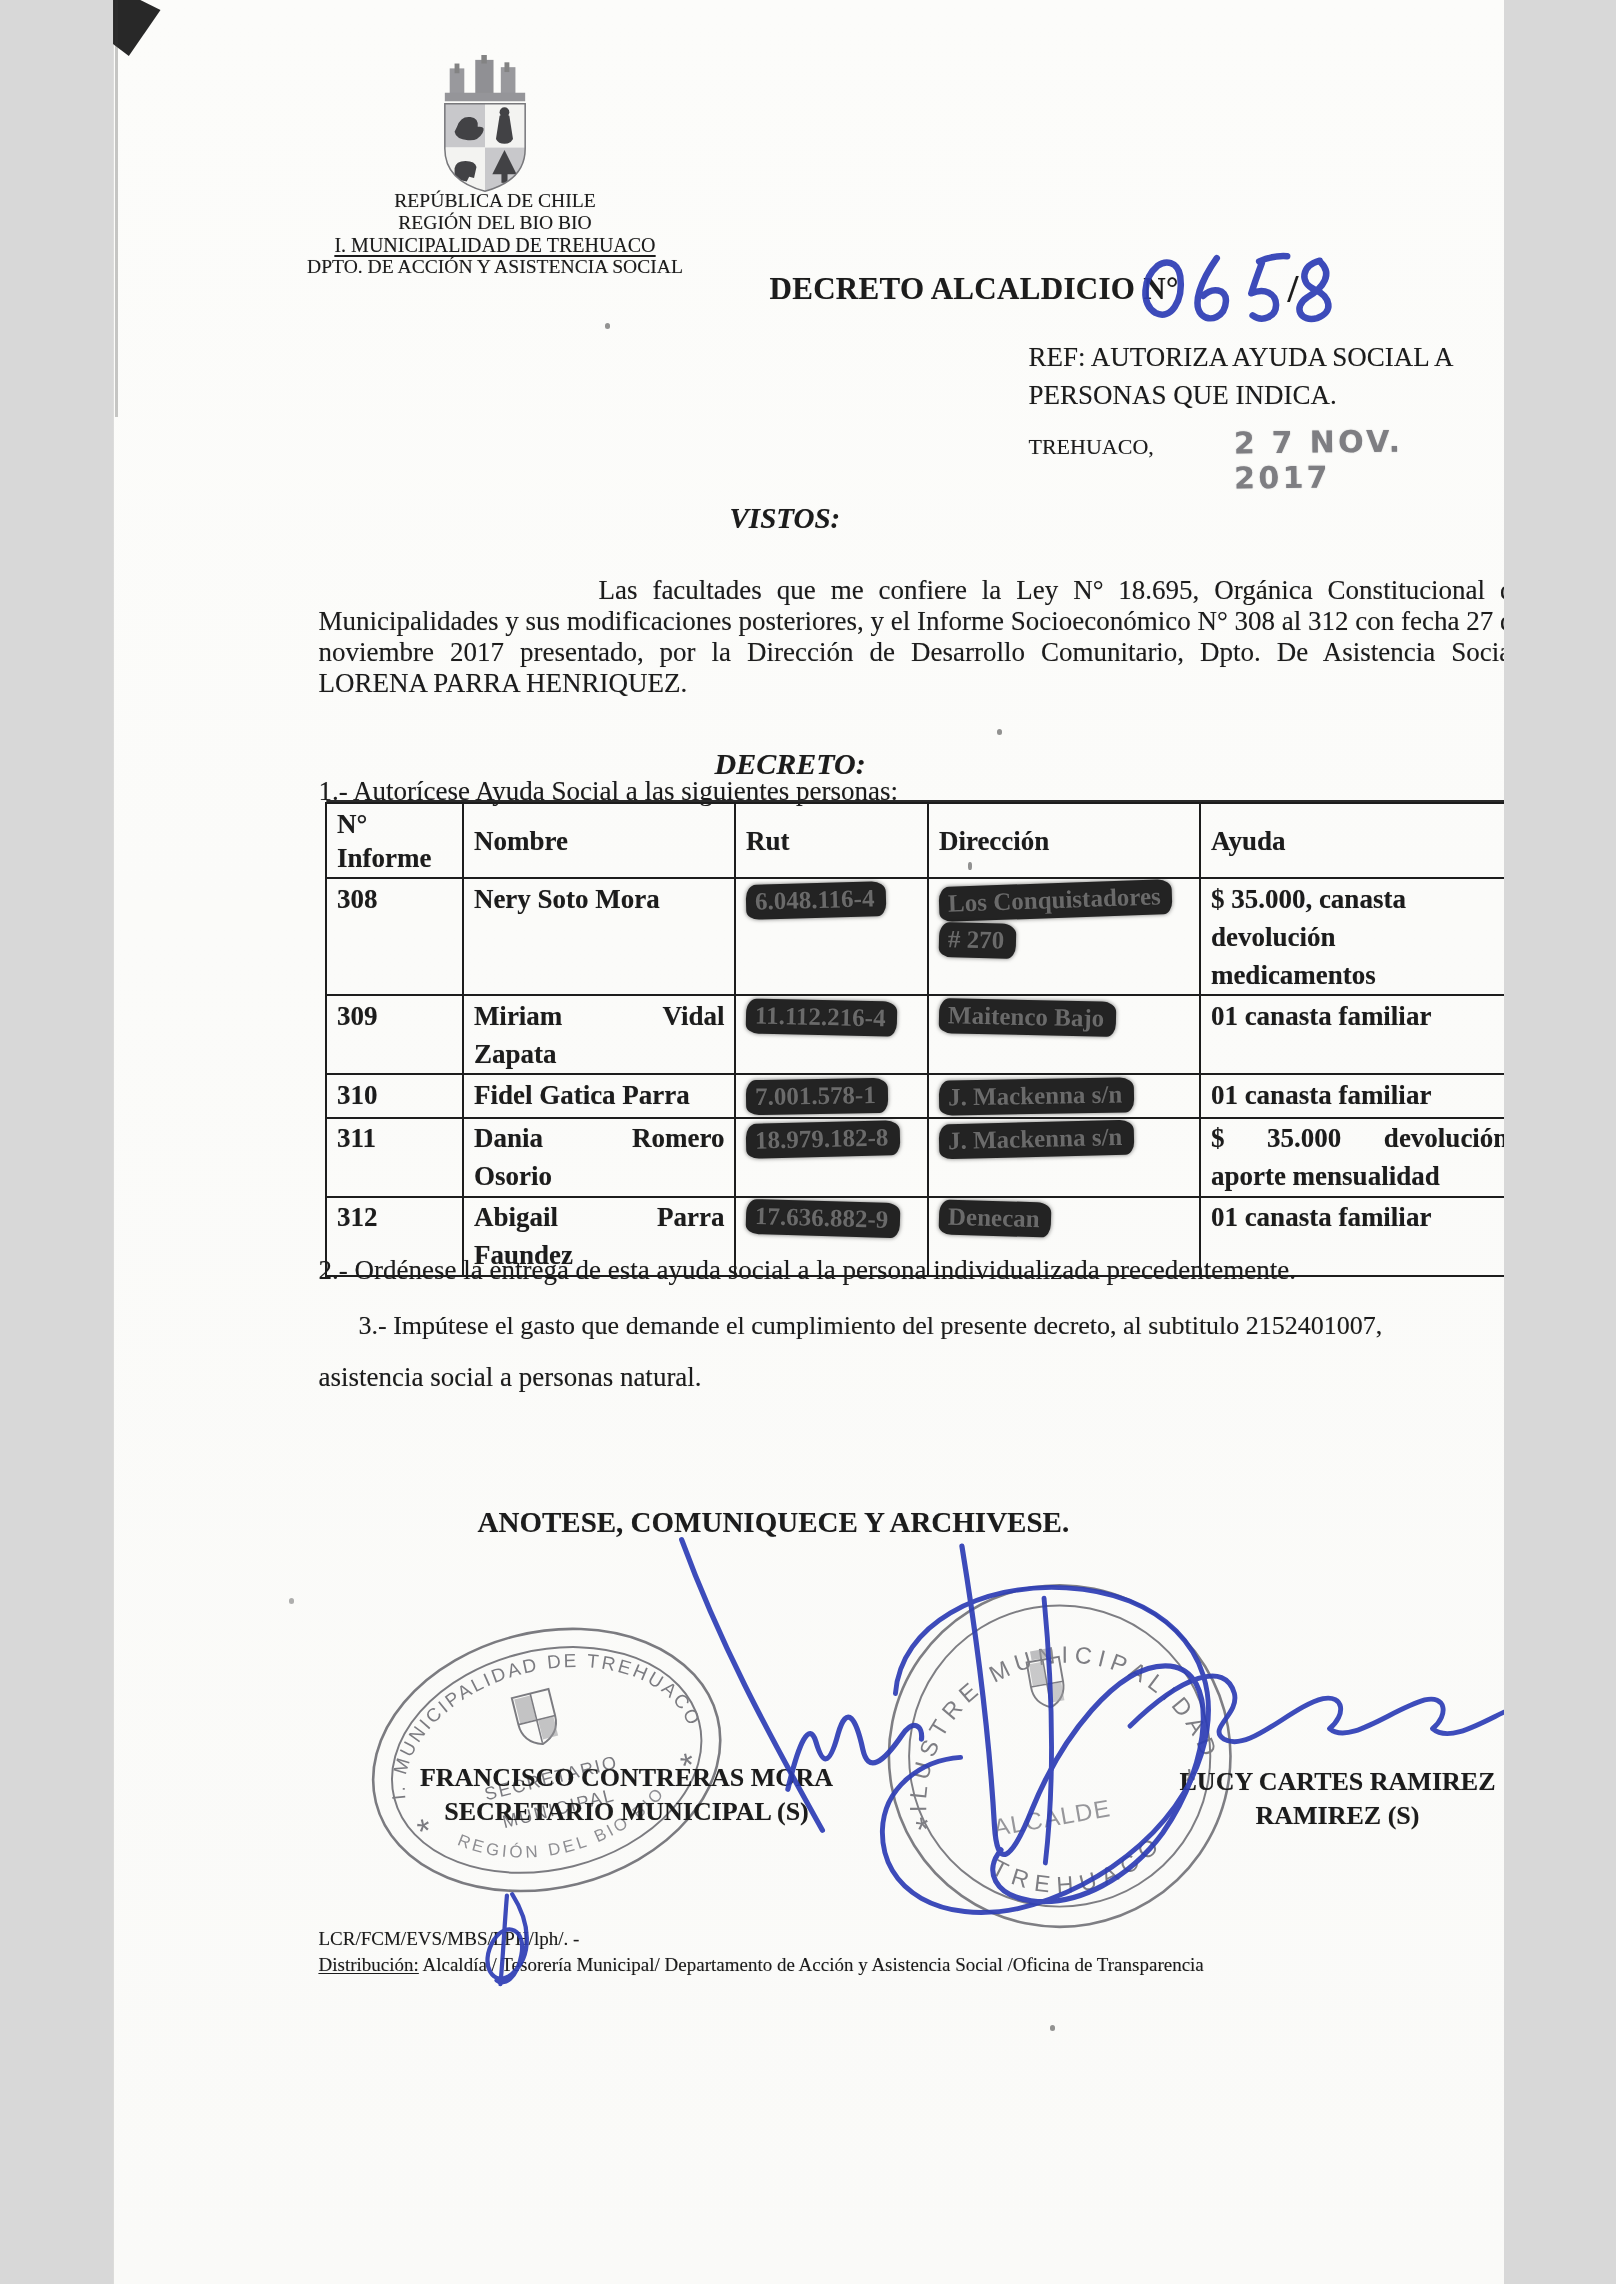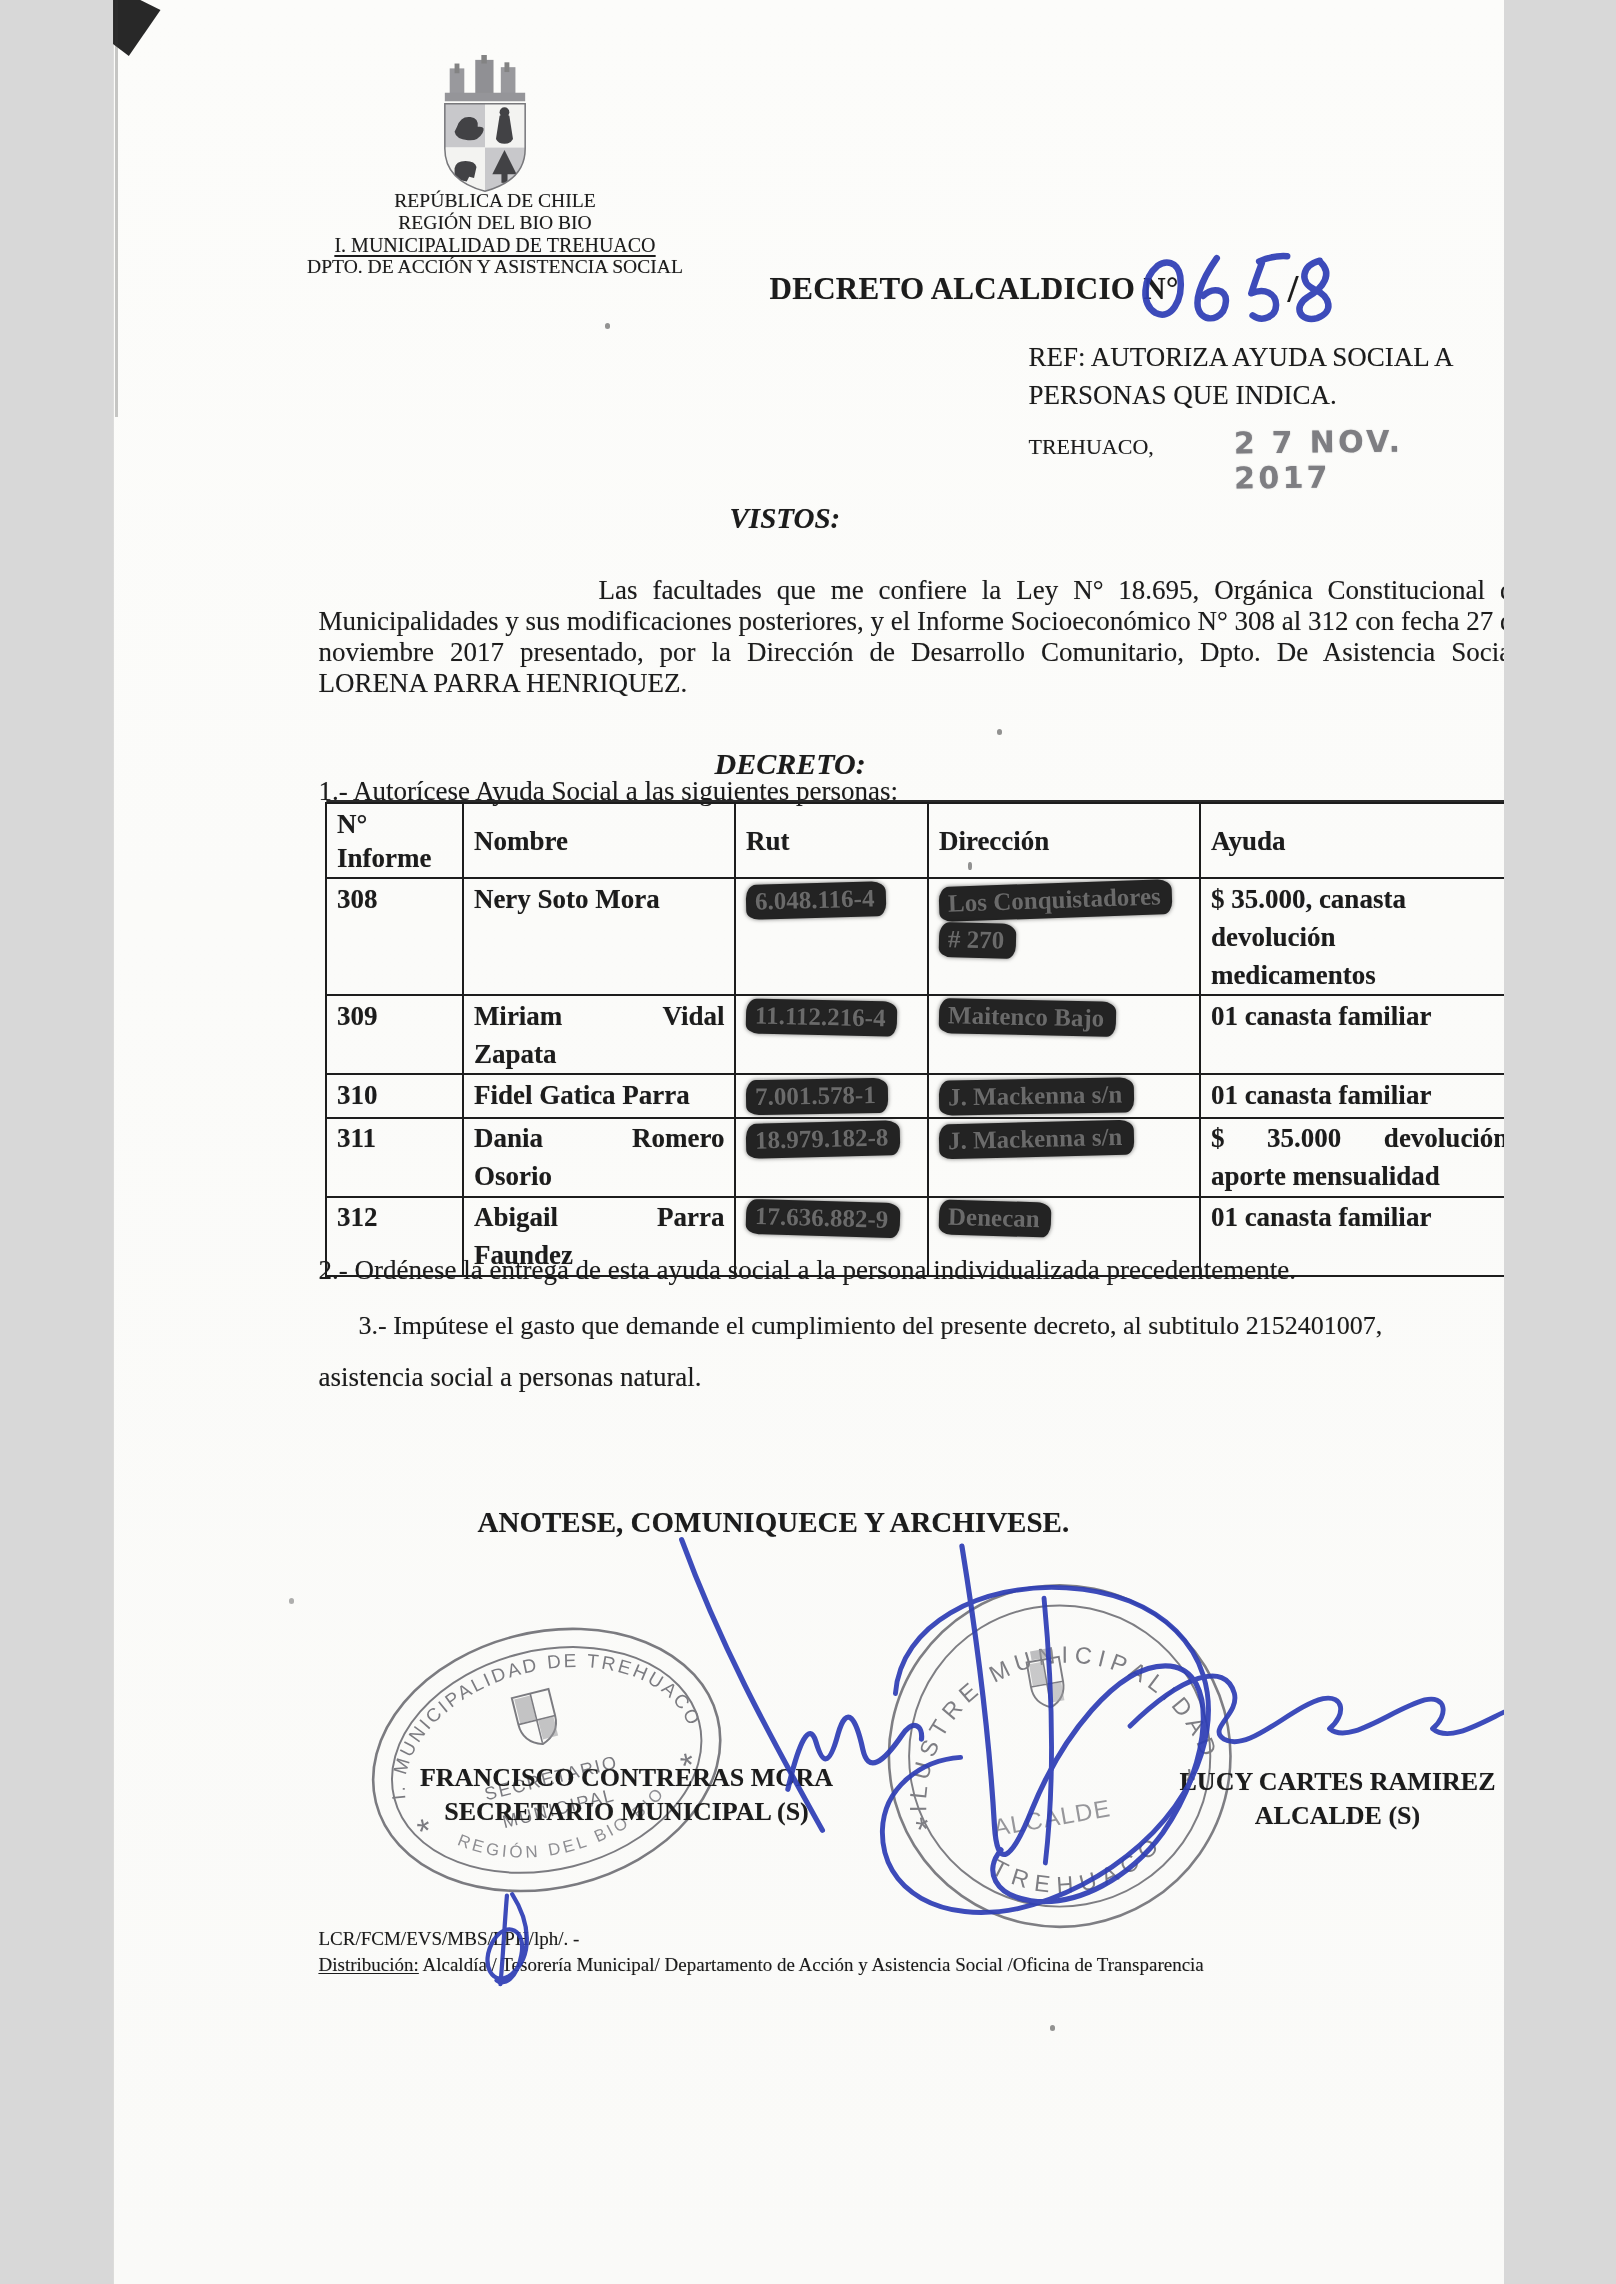--- a/index.html
+++ b/index.html
@@ -303,21 +303,21 @@
       <text class="stamp-txt" x="192" y="90" font-size="52" text-anchor="middle">*</text>
     </g>
   </svg>
 
   <div class="name-blk nb-left scan">
     <div>FRANCISCO CONTRERAS MORA</div>
     <div>SECRETARIO MUNICIPAL (S)</div>
   </div>
   <div class="name-blk nb-right scan">
     <div>LUCY CARTES RAMIREZ</div>
-    <div>ALCALDE (S)</div>
+    <div>RAMIREZ (S)</div>
   </div>
 
   <div class="abs footer1 scan">LCR/FCM/EVS/MBS/LPH/lph/. -</div>
   <div class="abs footer2 scan"><span class="dl">Distribución:</span><span> Alcaldía / Tesorería Municipal/ Departamento de Acción y Asistencia Social /Oficina de Transparencia</span></div>
 
   <svg class="abs layer z3" viewBox="0 0 2480 3504">
     <g fill="none" stroke="#2d3db5" stroke-linecap="round" stroke-linejoin="round" opacity=".92">
 
       <g stroke-width="10">
         <path d="M1602 408 C1580 426, 1576 466, 1599 480 C1622 492, 1642 462, 1637 424 C1633 400, 1614 399, 1602 408"></path>

